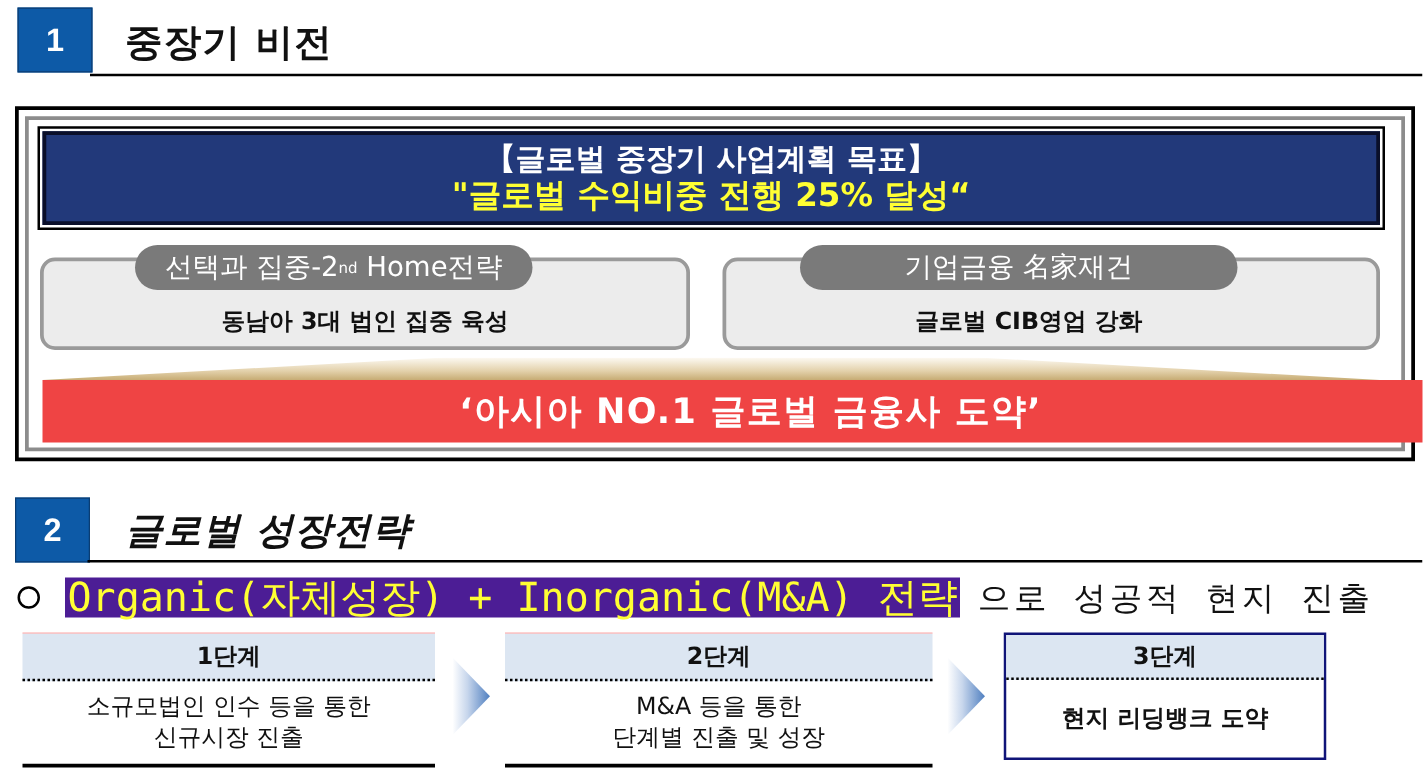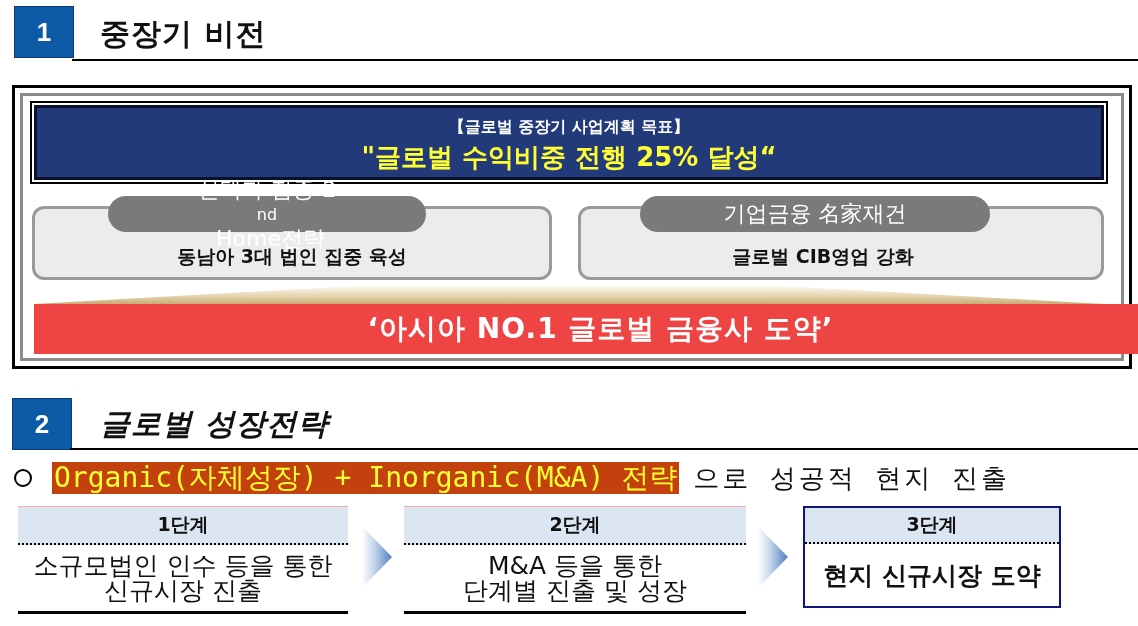--- a/index.html
+++ b/index.html
@@ -23,59 +23,59 @@
     
     .frame-outer { position: absolute; left: 12px; top: 85px; width: 1120px; height: 284px; border: 3px solid #000; box-sizing: border-box; }
     .frame-inner { position: absolute; left: 20px; top: 93px; width: 1104px; height: 268px; border: 3px solid #8c8c8c; box-sizing: border-box; }
 
     .goal-box-outer { position: absolute; left: 30px; top: 101px; width: 1078px; height: 83px; border: 2px solid #000; box-sizing: border-box; background: #fff; }
     .goal-box {
       position: absolute; left: 34px; top: 105px; width: 1070px; height: 75px;
       background: #22397a; border: 3px solid #0a0f2a; box-sizing: border-box;
       display: flex; flex-direction: column; align-items: center; justify-content: center;
     }
-    .goal-sub { color: #fff; font-size: 16px; font-weight: bold; line-height: 28px; }
+    .goal-sub { color: #fff; font-size: 24px; font-weight: bold; line-height: 28px; }
     .goal-main { color: #ffff33; font-size: 26px; font-weight: bold; line-height: 32px; }
 
     .pillar {
       position: absolute; top: 206px; height: 74px; background: #ececec;
       border: 3px solid #9a9a9a; border-radius: 12px; box-sizing: border-box;
     }
     .pillar-tab {
       position: absolute; top: 196px; height: 36px; background: #7a7a7a; border-radius: 18px;
       color: #fff; font-size: 22px; display: flex; align-items: center; justify-content: center;
     }
-    .pillar-tab sup { font-size: 16px; }
+    .pillar-tab sup { font-size: 12px; }
     .pillar-desc { position: absolute; top: 244px; font-size: 19px; font-weight: bold; text-align: center; }
 
     .base-slope {
       position: absolute; left: 34px; top: 286px; width: 1070px; height: 18px;
       background: linear-gradient(to bottom, #fdfaf3 0%, #e3d1ab 60%, #c7ac74 100%);
       clip-path: polygon(0 100%, 30% 0, 70% 0, 100% 100%);
     }
     .base-bar {
       position: absolute; left: 34px; top: 304px; width: 1133px; height: 50px;
       background: #ef4444; color: #fff; font-size: 28px; font-weight: bold;
       display: flex; align-items: center; justify-content: center; letter-spacing: 1px;
     }
 
     
     .bullet-line { position: absolute; left: 12px; top: 462px; height: 32px; display: flex; align-items: center; font-size: 26px; }
     .bullet-circle { width: 14px; height: 14px; border: 2px solid #000; border-radius: 50%; margin-right: 20px; margin-left: 2px; }
-    .hl { background: #c2410c; color: #ffff33; font-family: "DejaVu Sans Mono", "Liberation Mono", monospace; font-size: 28px; padding: 0 2px; line-height: 32px; }
+    .hl { background: #4c1d95; color: #ffff33; font-family: "DejaVu Sans Mono", "Liberation Mono", monospace; font-size: 32px; padding: 0 2px; line-height: 32px; }
     .rest { font-family: Liberation Mono, monospace; font-size: 26px; letter-spacing: 3px; margin-left: 14px; }
 
     .stage { position: absolute; top: 506px; box-sizing: border-box; }
     .stage-head {
       height: 36px; background: #dce6f2; border-bottom: 2px dotted #000;
       display: flex; align-items: center; justify-content: center; font-weight: bold; font-size: 19px;
     }
     .stage-body {
       height: 66px; display: flex; flex-direction: column; align-items: center; justify-content: center;
-      font-size: 25px; line-height: 25px; text-align: left;
+      font-size: 19px; line-height: 25px; text-align: left;
     }
     .stage.plain { border-top: 1px solid #fca5a5; border-bottom: 3px solid #000; }
     .stage.boxed { border: 2px solid #101478; }
 
     .arrow {
       position: absolute; top: 526px; width: 30px; height: 62px;
       background: linear-gradient(to right, #ffffff 0%, #c7d6ec 40%, #4f7fc0 100%);
       clip-path: polygon(0 0, 100% 50%, 0 100%);
     }
   </style>
@@ -89,21 +89,21 @@
 <div class="frame-outer"></div>
 <div class="frame-inner"></div>
 
 <div class="goal-box-outer"></div>
 <div class="goal-box">
   <div class="goal-sub">【글로벌 중장기 사업계획 목표】</div>
   <div class="goal-main">"글로벌 수익비중 전행 25% 달성“</div>
 </div>
 
 <div class="pillar" style="left:32px; width:520px;"></div>
-<div class="pillar-tab" style="left:108px; width:318px;flex-direction:column;">
+<div class="pillar-tab" style="left:108px; width:318px;">
   <span>선택과 집중-2</span>
     <sup>nd</sup>
     <span style="white-space:pre"> Home전략</span>
 </div>
 <div class="pillar-desc" style="left:32px; width:520px;">동남아 3대 법인 집중 육성</div>
 
 <div class="pillar" style="left:578px; width:526px;"></div>
 <div class="pillar-tab" style="left:640px; width:350px;">기업금융 名家재건</div>
 <div class="pillar-desc" style="left:560px; width:526px;">글로벌 CIB영업 강화</div>
 
@@ -136,15 +136,15 @@
     <div>M&amp;A 등을 통한</div>
     <div>단계별 진출 및 성장</div>
   </div>
 </div>
 
 <div class="arrow" style="left:758px;"></div>
 
 <div class="stage boxed" style="left:803px; width:258px; height:102px;">
   <div class="stage-head" style="height:34px;">3단계</div>
   <div class="stage-body" style="height:62px; font-weight:bold;">
-    <div>현지 신규시장 도약</div>
+    <div>현지 리딩뱅크 도약</div>
   </div>
 </div>
 
 </body></html>

